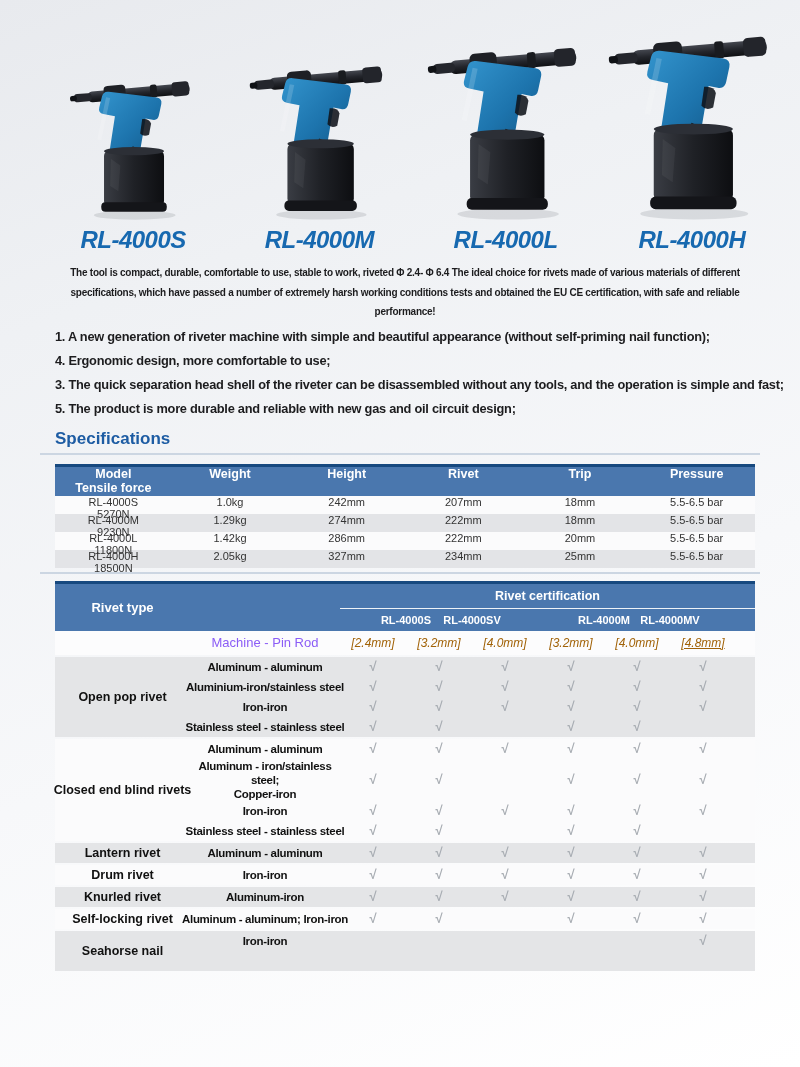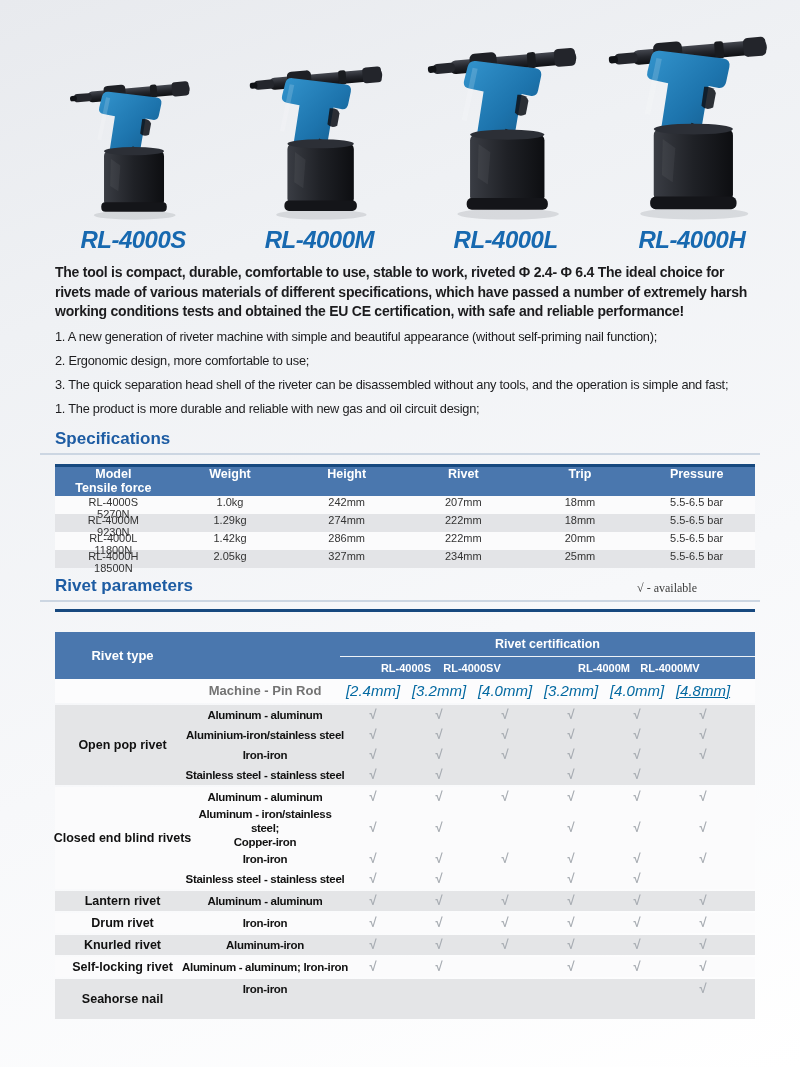--- a/index.html
+++ b/index.html
@@ -19,52 +19,52 @@
   .banner-title{color:#fff;font-size:29px;font-weight:bold;line-height:46px;padding-left:20px;letter-spacing:0.2px;}
 
   
   .products{display:flex;width:745px;margin-left:-15px;margin-top:8px;}
   .product-cell{width:25%;height:246px;display:flex;flex-direction:column;align-items:center;justify-content:flex-end;}
   .gun{display:block;}
   .product-name{margin-top:6px;font-size:24px;font-weight:bold;font-style:italic;color:var(--product-blue,#1769b0);letter-spacing:-0.5px;}
 
   
   .desc{margin-top:9px;color:#1c1c1e;}
-  .desc-intro{font-size:14px;font-weight:700;line-height:19.5px;letter-spacing:-0.25px;}
+  .desc-intro{font-size:10px;font-weight:700;line-height:19.5px;letter-spacing:-0.25px;text-align:center;}
   .features{margin-top:3px;}
-  .feature{font-size:12.8px;font-weight:400;line-height:24px;letter-spacing:-0.25px;white-space:nowrap;}
+  .feature{font-size:12.8px;font-weight:700;line-height:24px;letter-spacing:-0.25px;white-space:nowrap;}
 
   
   .section-head{margin-top:8px;font-size:17px;font-weight:bold;color:var(--heading-blue,#1d5ca3);display:flex;align-items:flex-end;justify-content:space-between;}
   .legend{font-family:"Liberation Serif",serif;font-size:12px;font-weight:normal;color:#3c3c3c;padding-right:58px;}
   .section-rule{height:2px;background:#ccd6e2;width:720px;margin-left:-15px;margin-top:4px;}
 
   
   .spec-table{margin-top:9px;border-top:3px solid #17497f;}
   .sgrid{display:grid;grid-template-columns:repeat(6,1fr);}
   .spec-header{background:var(--table-blue,#4a77ae);height:29px;}
   .spec-header .cell{color:#fff;font-weight:bold;font-size:12.5px;}
   .cell{display:flex;align-items:center;justify-content:center;}
   .spec-row{height:18px;}
   .spec-row .cell{font-size:11px;color:#333;}
   .spec-row.alt{background:#e3e4e7;}
   .spec-row.plain{background:#fbfbfc;}
 
   
   .rivet-table{margin-top:7px;border-top:3px solid #17497f;}
   .rgrid{display:grid;grid-template-columns:135px 150px repeat(6,66px) 1fr;}
-  .rhead{background:var(--table-blue,#4a77ae);grid-template-rows:25px 22px;margin-top:20px;}
+  .rhead{background:var(--table-blue,#4a77ae);grid-template-rows:25px 22px;}
   .rhead .hcell{color:#fff;font-weight:bold;display:flex;align-items:center;justify-content:center;}
   .h-type{grid-column:1;grid-row:1/3;font-size:13px;}
   .h-mat{grid-column:2;grid-row:1/3;font-size:13px;}
   .h-spec{grid-column:3/10;grid-row:1;font-size:12.5px;border-bottom:1.5px solid rgba(255,255,255,0.9);}
   .h-model{grid-row:2;font-size:11px;}
   .size-row{background:#fcfcfd;height:24px;}
-  .size-label{grid-column:2;font-weight:bold;font-size:13px;color:#737373;}
-  .size-val{font-size:15px;font-style:italic;color:#0369a1;}
+  .size-label{grid-column:2;font-weight:normal;font-size:13px;color:#8b5cf6;}
+  .size-val{font-size:12px;font-style:italic;color:#a16207;}
   .rgroup{margin-top:2px;grid-auto-rows:minmax(20px,auto);}
   .rgroup.gray{background:#e4e5e7;}
   .rgroup.plain{background:#fbfbfc;}
   .type-cell{grid-column:1;font-weight:bold;font-size:12.5px;color:#111;white-space:nowrap;}
   .mat-cell{grid-column:2;font-weight:bold;font-size:11.5px;letter-spacing:-0.3px;color:#111;white-space:nowrap;}
   .mat-cell.multi{white-space:pre-line;text-align:center;line-height:14px;}
   .check-cell{font-size:13px;color:var(--check-gray,#a8adb3);font-weight:bold;}
   .hidden-defs{position:absolute;width:0;height:0;overflow:hidden;}
 </style>
 </head>
@@ -181,23 +181,23 @@
           <path d="M60,130 l14,10 -3,38 -12,-8 z" fill="rgba(255,255,255,0.05)"></path>
         </svg>
         <div class="product-name">RL-4000H</div>
       </div>
     </div>
 
   <div class="desc">
     <div class="desc-intro">The tool is compact, durable, comfortable to use, stable to work, riveted Φ 2.4- Φ 6.4 The ideal choice for rivets made of various materials of different specifications, which have passed a number of extremely harsh working conditions tests and obtained the EU CE certification, with safe and reliable performance!</div>
     <div class="features" id="features">
         <div class="feature">1. A new generation of riveter machine with simple and beautiful appearance (without self-priming nail function);</div>
-        <div class="feature">2. Ergonomic design, more comfortable to use;</div>
+        <div class="feature">4. Ergonomic design, more comfortable to use;</div>
         <div class="feature">3. The quick separation head shell of the riveter can be disassembled without any tools, and the operation is simple and fast;</div>
-        <div class="feature">1. The product is more durable and reliable with new gas and oil circuit design;</div>
+        <div class="feature">5. The product is more durable and reliable with new gas and oil circuit design;</div>
       </div>
   </div>
 
   <div class="section-head">
     <span>Specifications</span>
   </div>
   <div class="section-rule"></div>
 
   <div class="spec-table">
     <div class="sgrid spec-header" id="spec-header">
@@ -242,24 +242,20 @@
           <div class="cell">2.05kg</div>
           <div class="cell">327mm</div>
           <div class="cell">234mm</div>
           <div class="cell">25mm</div>
           <div class="cell">5.5-6.5 bar</div>
           <div class="cell">18500N</div>
         </div>
       </div>
   </div>
 
-  <div class="section-head">
-    <span>Rivet parameters</span>
-    <span class="legend">√ - available</span>
-  </div>
   <div class="section-rule"></div>
 
   <div class="rivet-table">
     <div class="rgrid rhead" id="rivet-header">
       <div class="hcell h-type">Rivet type</div>
       <div class="hcell h-spec">Rivet certification</div>
     <div class="hcell h-model" style="grid-column: 3 / 5;">RL-4000S</div>
         <div class="hcell h-model" style="grid-column: 4 / 6;">RL-4000SV</div>
         <div class="hcell h-model" style="grid-column: 6 / 8;">RL-4000M</div>
         <div class="hcell h-model" style="grid-column: 7 / 9;">RL-4000MV</div>

